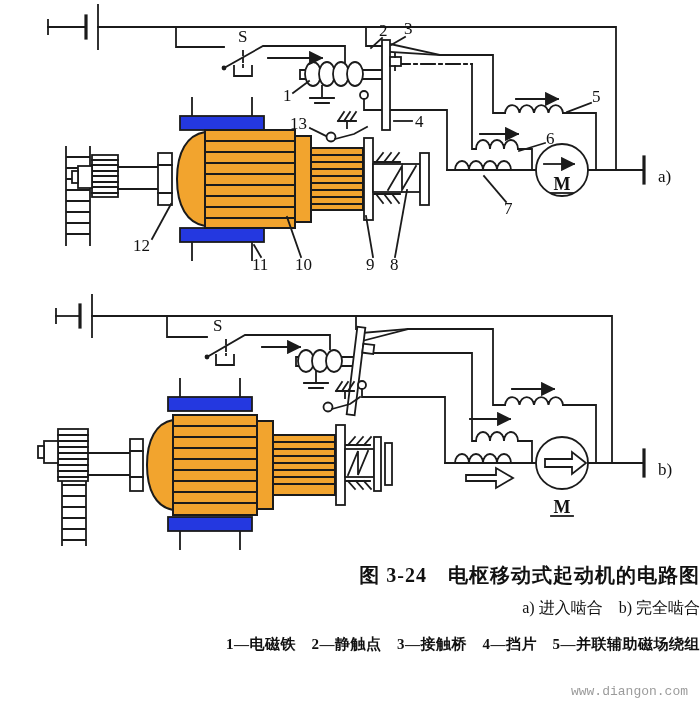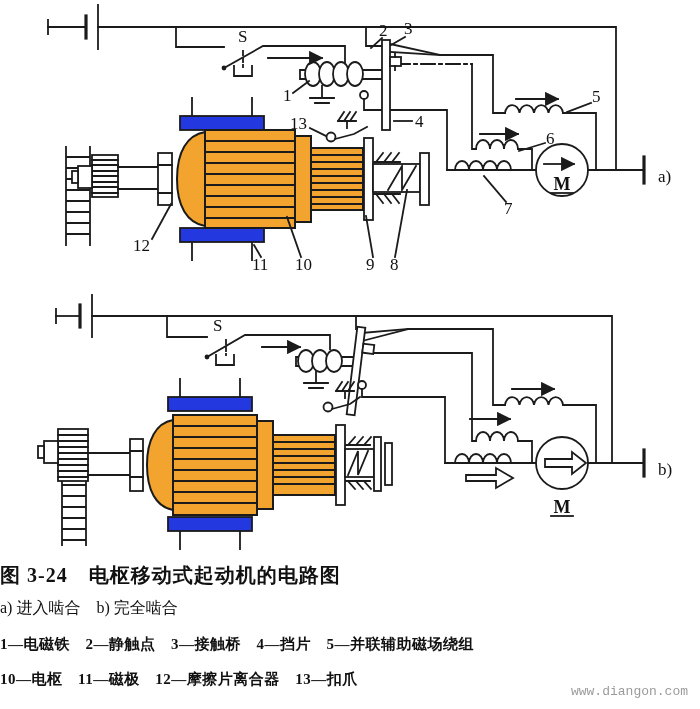--- a/index.html
+++ b/index.html
@@ -9,21 +9,21 @@
   #svg-a{top:0;}
   #svg-b{top:285px;}
   .wire{stroke:var(--ink,#1b1b1b);stroke-width:1.8;fill:none;stroke-linecap:square;}
   .thick{stroke-width:3.2;}
   .whitefill{fill:#ffffff;stroke:var(--ink,#1b1b1b);stroke-width:1.8;}
   .orange{fill:var(--orange,#F2A42E);stroke:var(--ink,#1b1b1b);stroke-width:2;}
   .blue{fill:var(--blue,#2438E0);stroke:var(--ink,#1b1b1b);stroke-width:1.8;}
   .dot{fill:var(--ink,#1b1b1b);stroke:none;}
   .lbl{font-family:"Liberation Serif",serif;font-size:17px;fill:#111;}
   .lbl-m{font-family:"Liberation Serif",serif;font-size:18px;font-weight:bold;fill:#111;}
-  .caption{position:absolute;top:556px;left:0;width:700px;text-align:left;color:#111;}
+  .caption{position:absolute;top:556px;left:0;width:700px;text-align:right;color:#111;}
   .cap-title{font-size:20px;font-weight:bold;letter-spacing:1px;margin-top:6px;}
   .cap-sub{font-size:16px;margin-top:9px;}
   .legend-line{font-size:15px;font-weight:bold;margin-top:16px;letter-spacing:0.5px;}
   .watermark{position:absolute;right:12px;top:684px;
              font-family:"Liberation Mono",monospace;font-size:13px;
              color:var(--wm,#9b9b9b);font-weight:normal;}
 </style>
 </head>
 <body>
 
@@ -279,17 +279,16 @@
     <g>
       <text class="lbl" x="213" y="46">S</text>
       <text class="lbl" x="658" y="190">b)</text>
     </g>
   </svg>
 
   <div class="caption">
     <div class="cap-title">图 3-24　电枢移动式起动机的电路图</div>
     <div class="cap-sub">a) 进入啮合　b) 完全啮合</div>
     <div class="legend-line">1—电磁铁　2—静触点　3—接触桥　4—挡片　5—并联辅助磁场绕组</div>
-    <div class="legend-line">10—电枢　11—磁极　12—摩擦片离合器　13—扣爪</div>
   </div>
   <span class="watermark">www.diangon.com</span>
 
 </div>
 
 </body></html>

